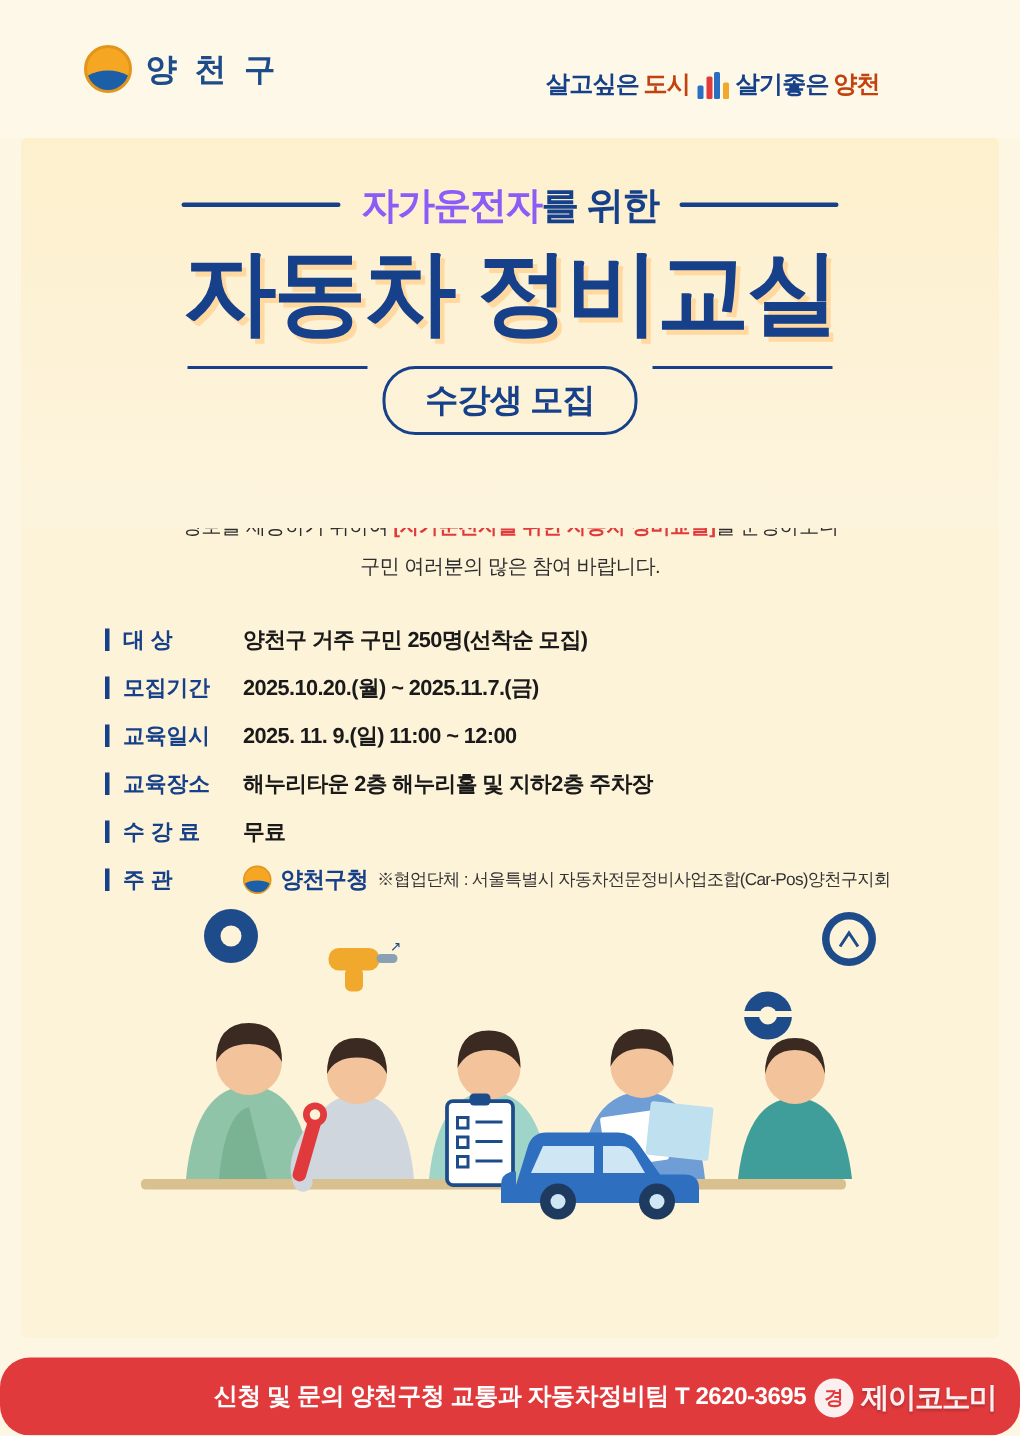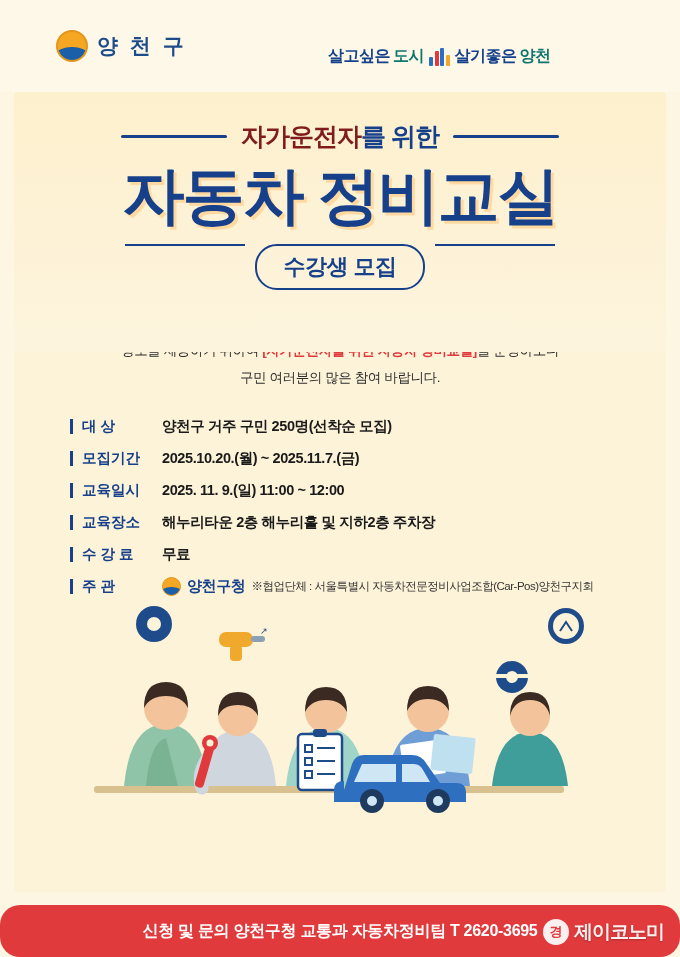--- a/index.html
+++ b/index.html
@@ -56,31 +56,31 @@
     border-radius: 50% 50% 0 0 / 80% 80% 0 0;
   }
   .logo-text {
     font-size: 21px;
     font-weight: bold;
     color: #1e4c8a;
     letter-spacing: 3px;
   }
   .slogan {
     position: absolute;
-    left: 328px;
+    left: 364px;
     top: 46px;
     font-size: 16px;
     font-weight: bold;
     color: #16408a;
     letter-spacing: -0.5px;
     display: flex;
     align-items: center;
     gap: 3px;
   }
-  .slogan .hl-red { color: #0f766e; }
+  .slogan .hl-red { color: #c2410c; }
   .slogan .bars {
     display: inline-flex;
     align-items: flex-end;
     gap: 1.5px;
     height: 18px;
     margin: 0 2px;
   }
   .slogan .bars i { display: block; width: 4px; border-radius: 1px; }
   .slogan .bars i:nth-child(1) { height: 9px;  background: #2b6fc4; }
   .slogan .bars i:nth-child(2) { height: 15px; background: #e03a3c; }
@@ -117,21 +117,21 @@
     color: #16408a;
     letter-spacing: -1px;
   }
   .eyebrow .rule {
     width: 106px;
     height: 3px;
     background: #16408a;
     border-radius: 2px;
     display: block;
   }
-  .eyebrow .strong { color: #7f1d1d; text-align: center; }
+  .eyebrow .strong { color: #8b5cf6; text-align: center; }
   .main-title {
     margin-top: 10px;
     font-size: 62px;
     font-weight: bold;
     color: #16408a;
     letter-spacing: -2px;
     line-height: 1.08;
     text-shadow: 3px 3px 0 #ffd9a0;
   }
   .sub-row {

